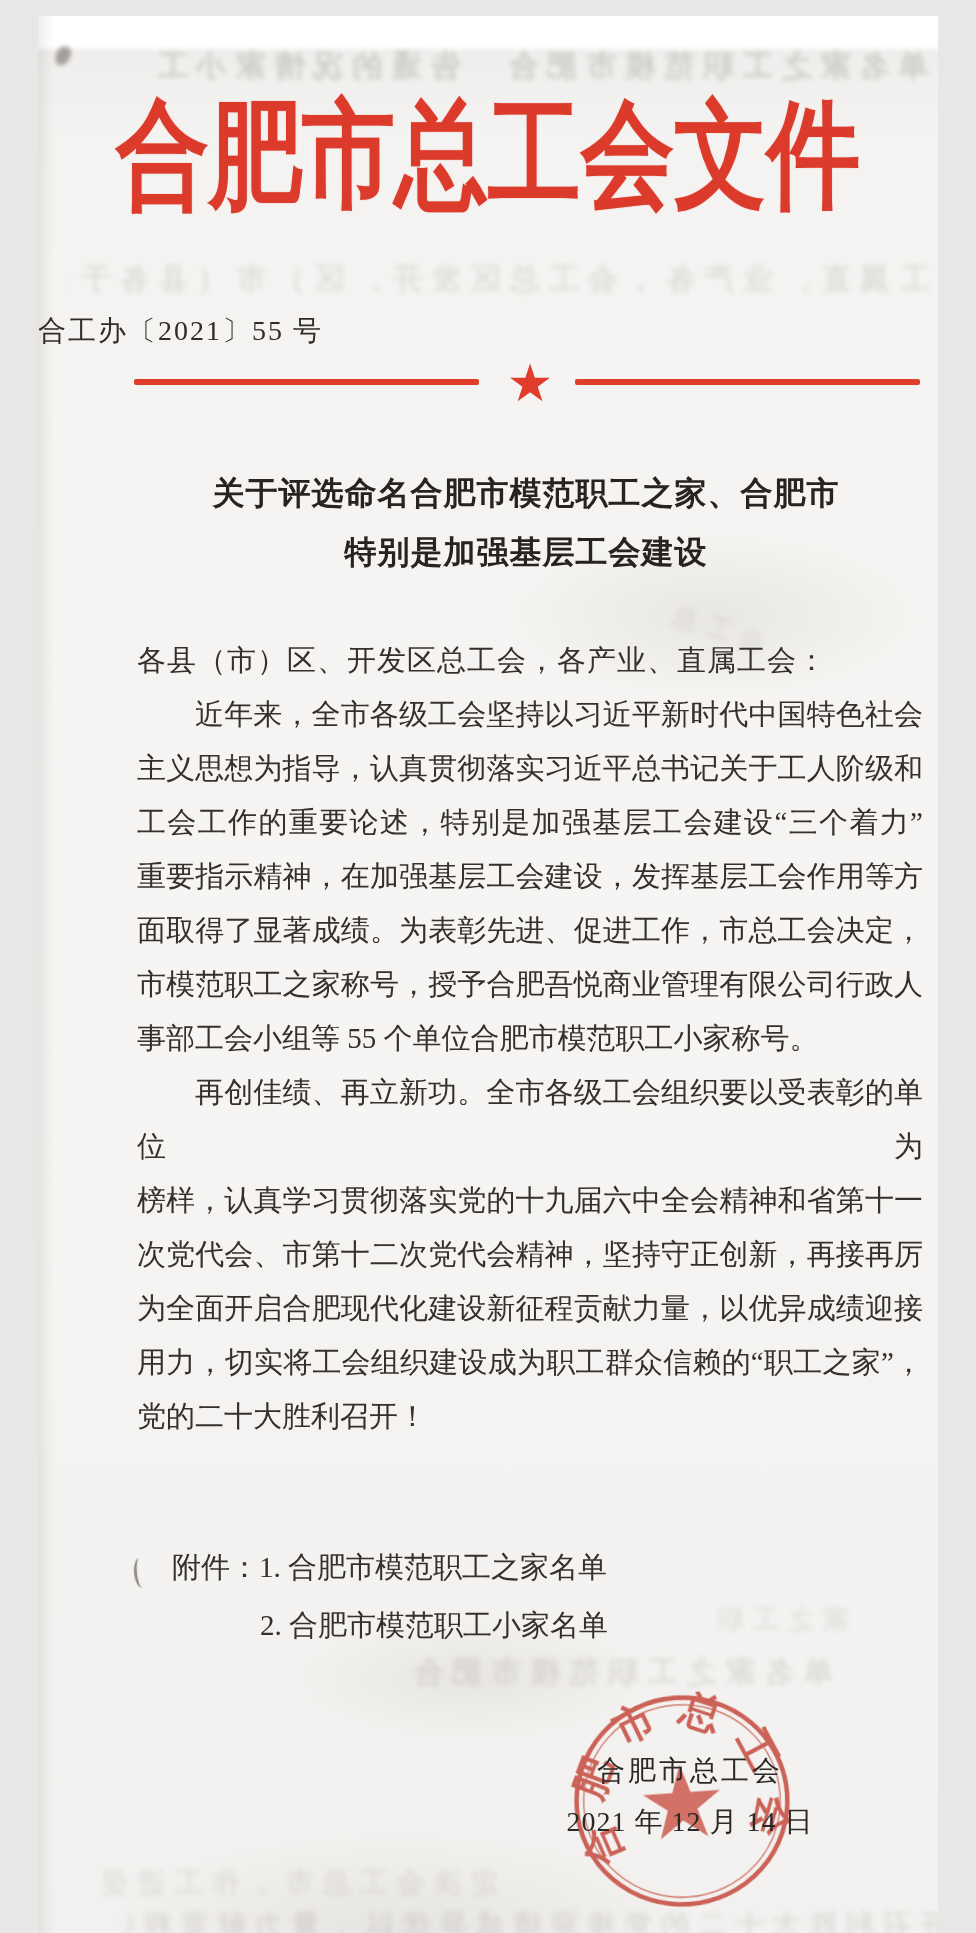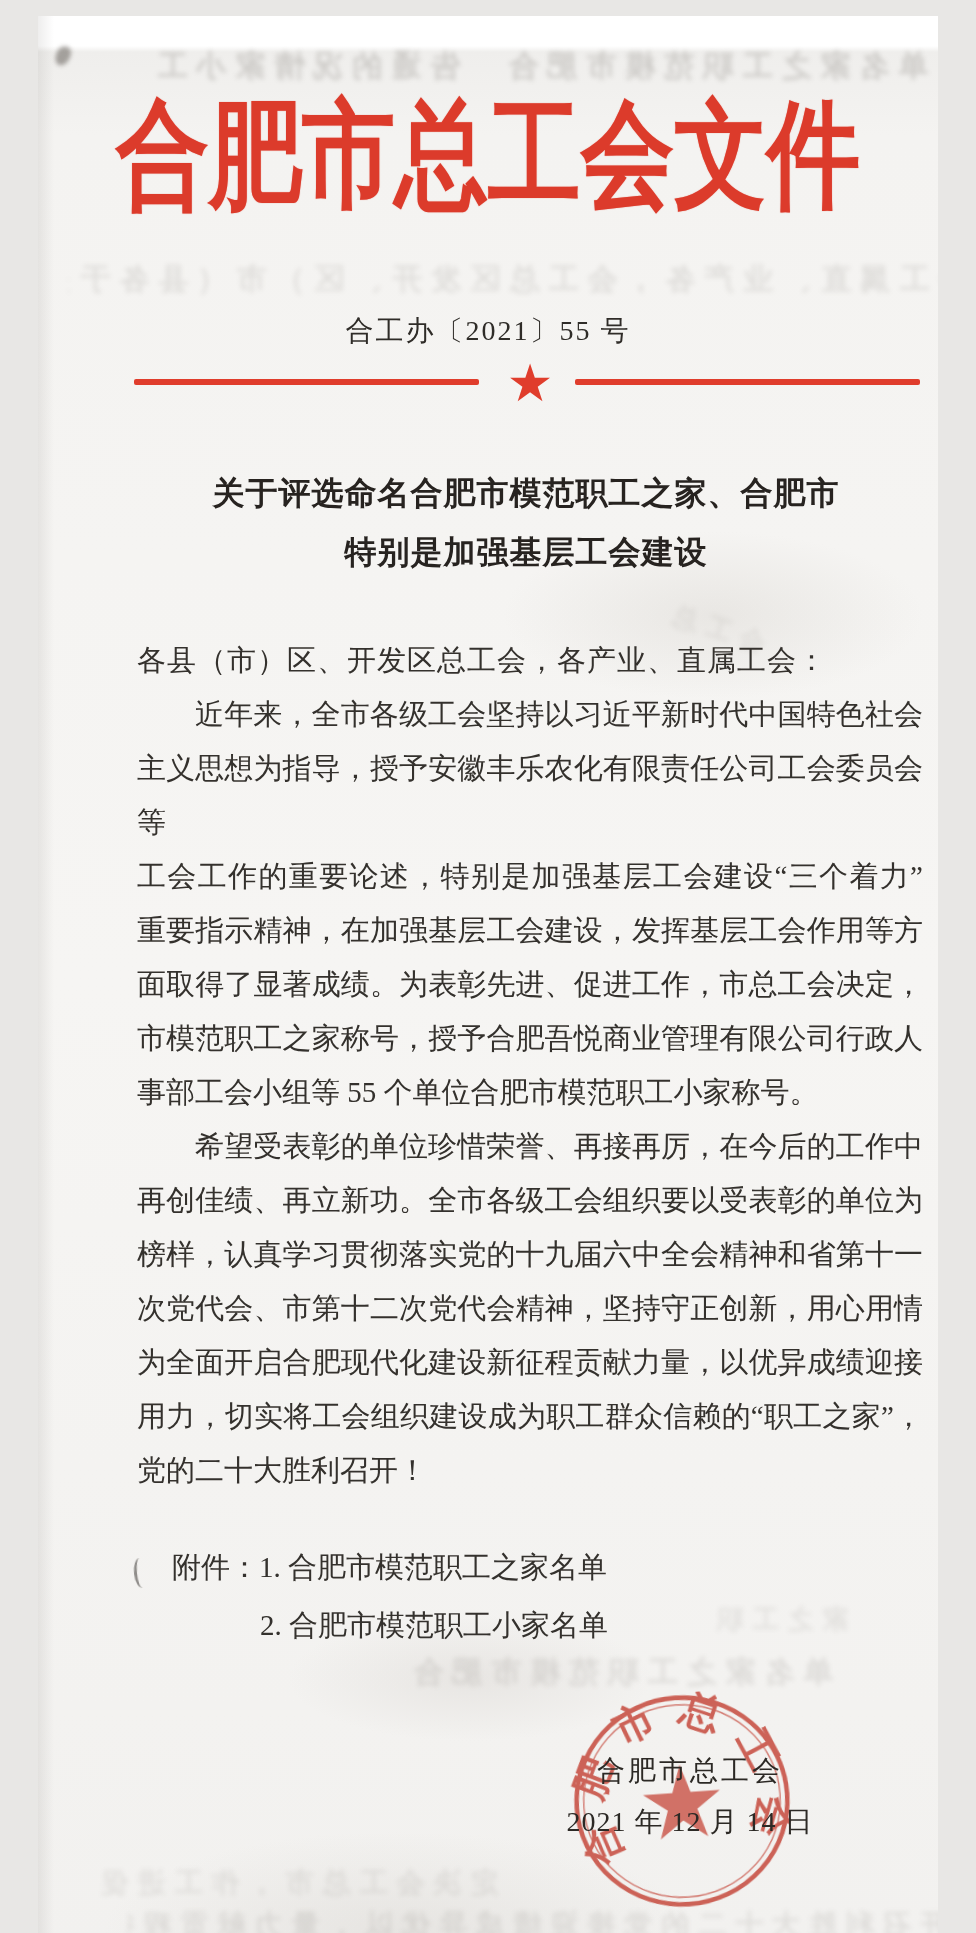--- a/index.html
+++ b/index.html
@@ -38,21 +38,21 @@
 
   .red-header {
     position:absolute; top:76px; left:0; width:100%;
     text-align:center; font-size:93px; font-weight:bold; line-height:1.1;
     color:#dc3b2b; letter-spacing:0px;
     transform:scaleY(1.26); transform-origin:top center;
     text-shadow:0 0 1px rgba(220,59,43,0.55);
   }
   .doc-number {
     position:absolute; top:296px; left:0; width:100%;
-    text-align:center; font-size:28px; color:#2f2c28; letter-spacing:2px;
+    font-size:28px; color:#2f2c28; letter-spacing:2px;
   }
   .star-rule {
     position:absolute; top:340px; left:96px; width:786px; height:52px;
     display:flex; align-items:center;
   }
   .star-rule .rule-line { flex:1; height:6px; background:#e03d2c; border-radius:2px; }
   .star-rule .star {
     font-size:52px; color:#e03d2c; line-height:1;
     margin:0 22px 0 28px; transform:translateY(1px);
     font-family:"DejaVu Sans","Liberation Sans",sans-serif;
@@ -110,32 +110,31 @@
     <span class="star">★</span>
     <span class="rule-line"></span>
   </div>
 
   <h1 class="doc-title"><span>关于评选命名合肥市模范职工之家、合肥市</span><br><span>特别是加强基层工会建设</span></h1>
 
   <div class="body-text">
     <div class="line salutation">各县（市）区、开发区总工会，各产业、直属工会：</div>
     <div class="para">
         <div class="line">近年来，全市各级工会坚持以习近平新时代中国特色社会</div>
-        <div class="line">主义思想为指导，授予安徽丰乐农化有限责任公司工会委员会等</div>
+        <div class="line">主义思想为指导，认真贯彻落实习近平总书记关于工人阶级和</div>
         <div class="line">工会工作的重要论述，特别是加强基层工会建设“三个着力”</div>
         <div class="line">重要指示精神，在加强基层工会建设，发挥基层工会作用等方</div>
         <div class="line">面取得了显著成绩。为表彰先进、促进工作，市总工会决定，</div>
         <div class="line">市模范职工之家称号，授予合肥吾悦商业管理有限公司行政人</div>
         <div class="line">事部工会小组等 55 个单位合肥市模范职工小家称号。</div>
       </div>
     <div class="para">
-        <div class="line">希望受表彰的单位珍惜荣誉、再接再厉，在今后的工作中</div>
         <div class="line">再创佳绩、再立新功。全市各级工会组织要以受表彰的单位为</div>
         <div class="line">榜样，认真学习贯彻落实党的十九届六中全会精神和省第十一</div>
-        <div class="line">次党代会、市第十二次党代会精神，坚持守正创新，用心用情</div>
+        <div class="line">次党代会、市第十二次党代会精神，坚持守正创新，再接再厉</div>
         <div class="line">为全面开启合肥现代化建设新征程贡献力量，以优异成绩迎接</div>
         <div class="line">用力，切实将工会组织建设成为职工群众信赖的“职工之家”，</div>
         <div class="line">党的二十大胜利召开！</div>
       </div>
   </div>
 
   <div class="attachments">
     <div class="attach-line1"><span>附件：</span><span>1. 合肥市模范职工之家名单</span></div>
     <div class="attach-line2"><span>2. 合肥市模范职工小家名单</span></div>
   </div>

